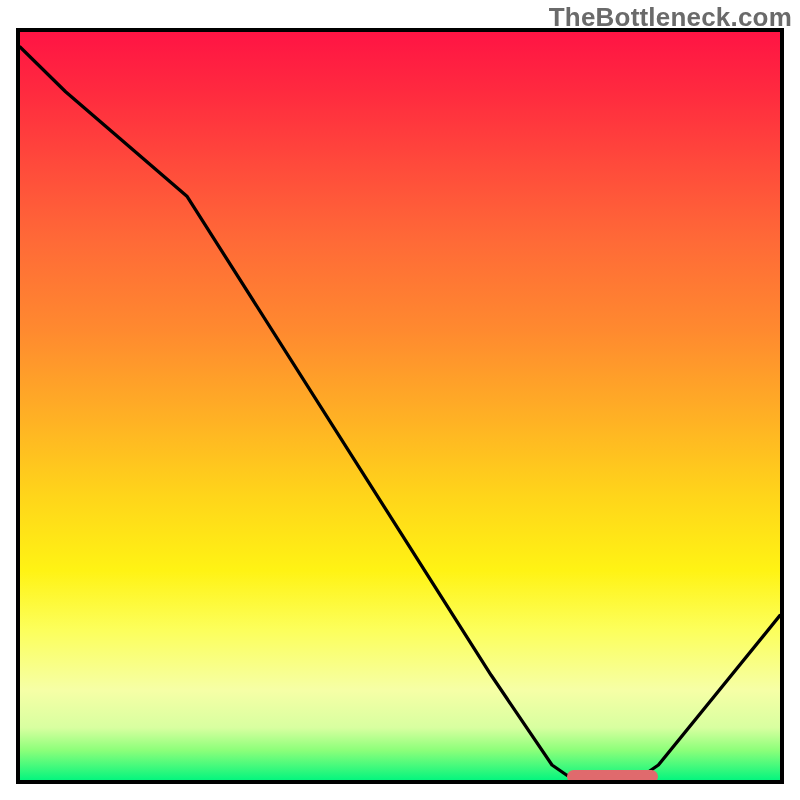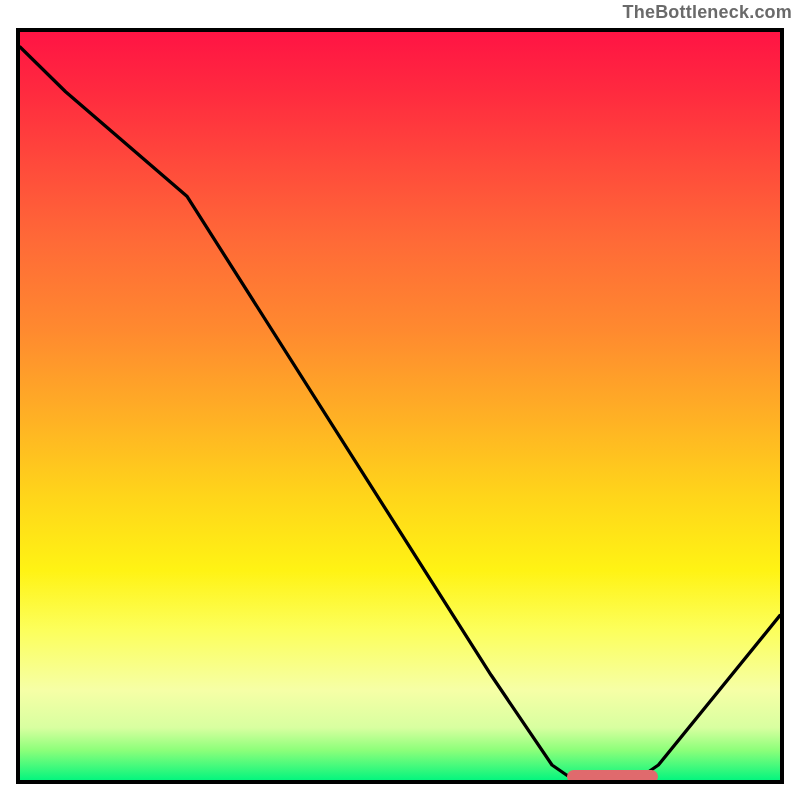--- a/index.html
+++ b/index.html
@@ -13,21 +13,21 @@
   }
   .frame {
     position: relative;
     width: 800px;
     height: 800px;
   }
   .watermark {
     position: absolute;
     top: 2px;
     right: 8px;
-    font-size: 18px;
+    font-size: 26px;
     font-weight: 600;
     color: #6a6a6a;
     letter-spacing: 0.2px;
     z-index: 10;
   }
   .plot-area {
     position: absolute;
     left: 16px;
     top: 28px;
     width: 768px;

